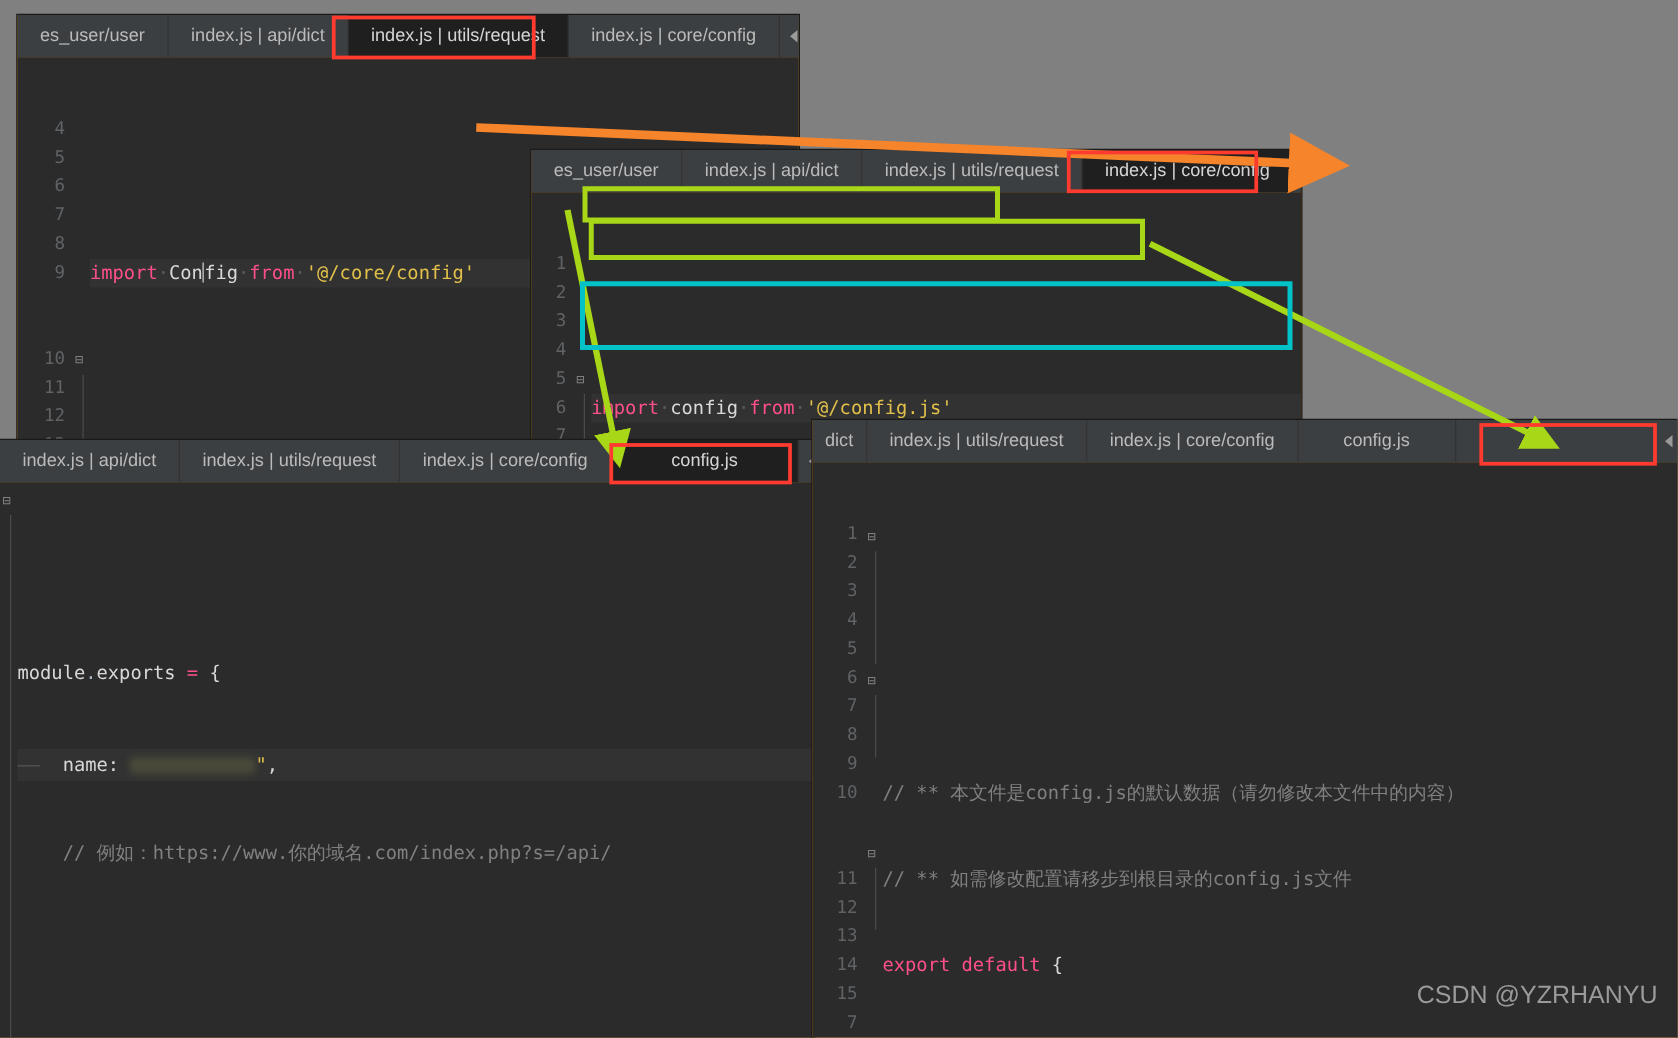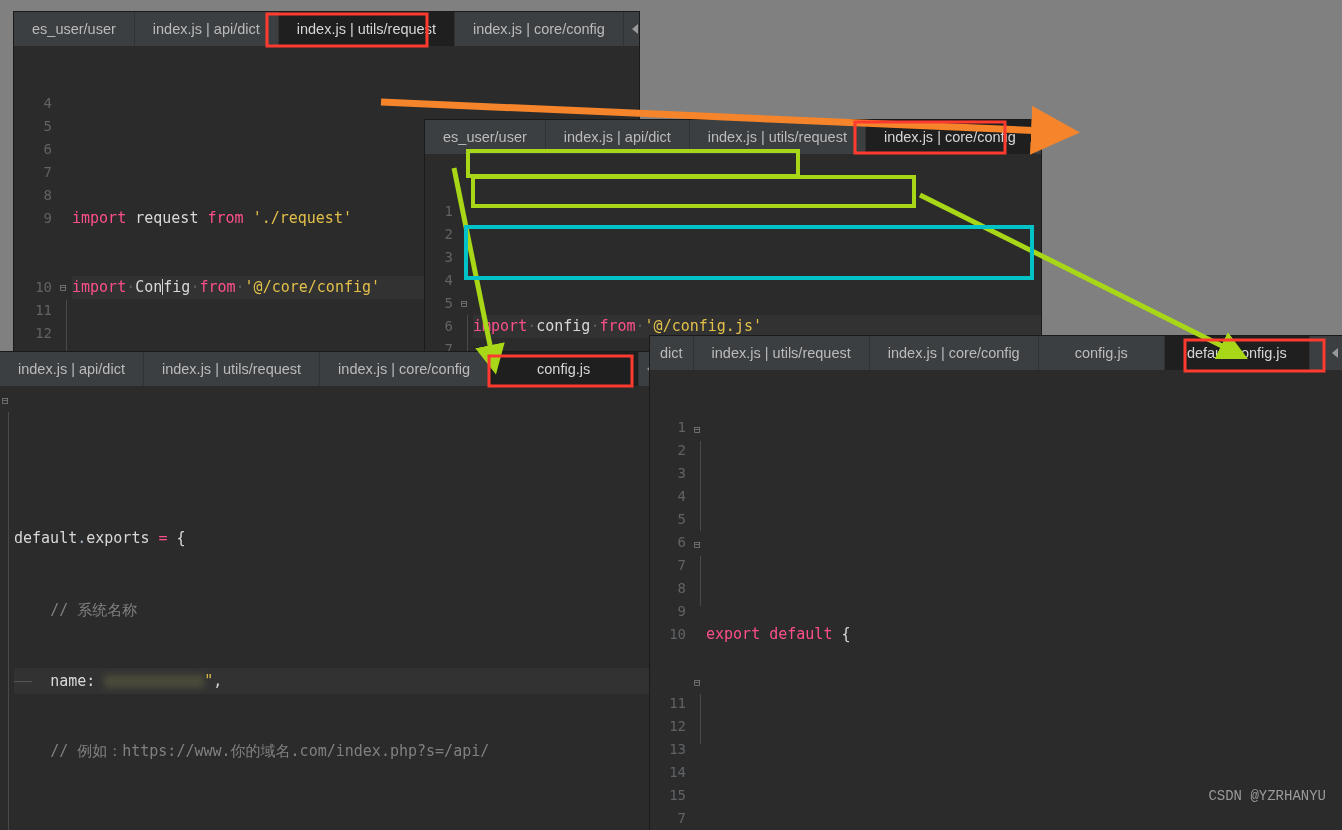--- a/index.html
+++ b/index.html
@@ -62,22 +62,22 @@
   .blur{
     display:inline-block;
     background:#4a4a3a;
     filter:blur(3px);
     border-radius:2px;
     vertical-align:middle;
   }
   .watermark{
     position:absolute;
     color:#9a9a9a;
-    font-family:Liberation Mono, monospace;
-    font-size:14px;
+    font-family:Liberation Sans, sans-serif;
+    font-size:20px;
   }
   .cursor{display:inline-block;width:1px;height:16px;background:#d0d0d0;vertical-align:-3px;}
   svg.ov{position:absolute;left:0;top:0;width:1342px;height:830px;pointer-events:none;}
 </style>
 </head>
 <body>
 
 <div class="panel" style="left:14px;top:12px;width:625px;height:368px;box-shadow:0 0 0 1px #1a1a1a;">
   <div class="tabbar">
     <div class="tab">
@@ -98,21 +98,20 @@
     </div>
   </div>
   <div class="code" style="height:334px;">
     <div class="ln">
       <div>4</div><div>5</div><div>6</div><div>7</div><div>8</div><div>9</div>
       <div>10</div><div>11</div><div>12</div><div>13</div><div>14</div>
     </div>
     <div style="position:absolute;left:46px;top:230px;color:#808080;font-size:11px;">⊟</div>
     <div style="position:absolute;left:52px;top:254px;width:1px;height:80px;background:#4a4a4a;"></div>
     <div class="lines">
-      <div class="row"><span class="kw2">import</span> <span class="wh">request</span> <span class="kw2">from</span> <span class="str">'./request'</span></div>
       <div class="row hl"><span class="kw2">import</span><span class="dot">·</span><span class="wh">Con</span><span class="cursor"></span><span class="wh">fig</span><span class="dot">·</span><span class="kw2">from</span><span class="dot">·</span><span class="str">'@/core/config'</span></div>
       
       
       
       
       
       
       
       
       
@@ -177,22 +176,21 @@
       </div>
     <div class="scrollarrows">
       <span class="arw l"></span>
 
     </div>
   </div>
   <div class="code" style="height:444px;font-size:15px;">
     <div style="position:absolute;left:2px;top:3px;color:#808080;font-size:11px;">⊟</div>
     <div style="position:absolute;left:8px;top:26px;width:1px;height:418px;background:#4a4a4a;"></div>
     <div class="lines" style="margin-left:14px;">
-      <div class="row" style="height:29px;line-height:29px;"><span class="wh">default</span><span class="id">.</span><span class="wh">exports</span> <span class="kw2">=</span> <span class="wh">{</span></div>
-      <div class="row">    <span class="cm2">// 系统名称</span></div>
+      <div class="row" style="height:29px;line-height:29px;"><span class="wh">module</span><span class="id">.</span><span class="wh">exports</span> <span class="kw2">=</span> <span class="wh">{</span></div>
       <div class="row hl" style="height:26px;line-height:26px;"><span style="color:#555;">——</span>  <span class="wh">name:</span> <span class="blur" style="width:100px;height:13px;"></span><span class="str">"</span><span class="wh">,</span></div>
       <div class="row">    <span class="cm2">// 例如：https://www.你的域名.com/index.php?s=/api/</span></div>
       
       
       
       
       
       
       
       
@@ -212,40 +210,39 @@
         <span>dict</span>
       </div>
     <div class="tab">
         <span>index.js | utils/request</span>
       </div>
     <div class="tab">
         <span>index.js | core/config</span>
       </div>
     <div class="tab" style="padding:0 36px;">
         <span>config.js</span>
-      </div>
-    <div class="tab sel" style="padding:0 22px;">
-        <span>defaultConfig.js</span>
       </div>
     <div class="scrollarrows" style="padding:0 4px;">
       <span class="arw l"></span>
     </div>
   </div>
   <div class="code" style="height:460px;">
     <div class="ln" style="width:42px;">
       <div>1</div><div>2</div><div>3</div><div>4</div><div>5</div><div>6</div><div>7</div><div>8</div><div>9</div><div>10</div>
       <div>11</div><div>12</div><div>13</div><div>14</div><div>15</div><div>7</div>
     </div>
     <div style="position:absolute;left:44px;top:48px;color:#808080;font-size:11px;">⊟</div>
     <div style="position:absolute;left:44px;top:163px;color:#808080;font-size:11px;">⊟</div>
     <div style="position:absolute;left:44px;top:301px;color:#808080;font-size:11px;">⊟</div>
     <div style="position:absolute;left:50px;top:71px;width:1px;height:90px;background:#4a4a4a;"></div>
     <div style="position:absolute;left:50px;top:186px;width:1px;height:50px;background:#4a4a4a;"></div>
     <div style="position:absolute;left:50px;top:324px;width:1px;height:50px;background:#4a4a4a;"></div>
     <div class="lines" style="margin-left:56px;">
+      <div class="row"><span class="cm2">// ** 本文件是config.js的默认数据（请勿修改本文件中的内容）</span></div>
+      <div class="row"><span class="cm2">// ** 如需修改配置请移步到根目录的config.js文件</span></div>
       <div class="row"><span class="kw2">export default</span> <span class="wh">{</span></div>
       
       
       
       
       
       
       
       
       

